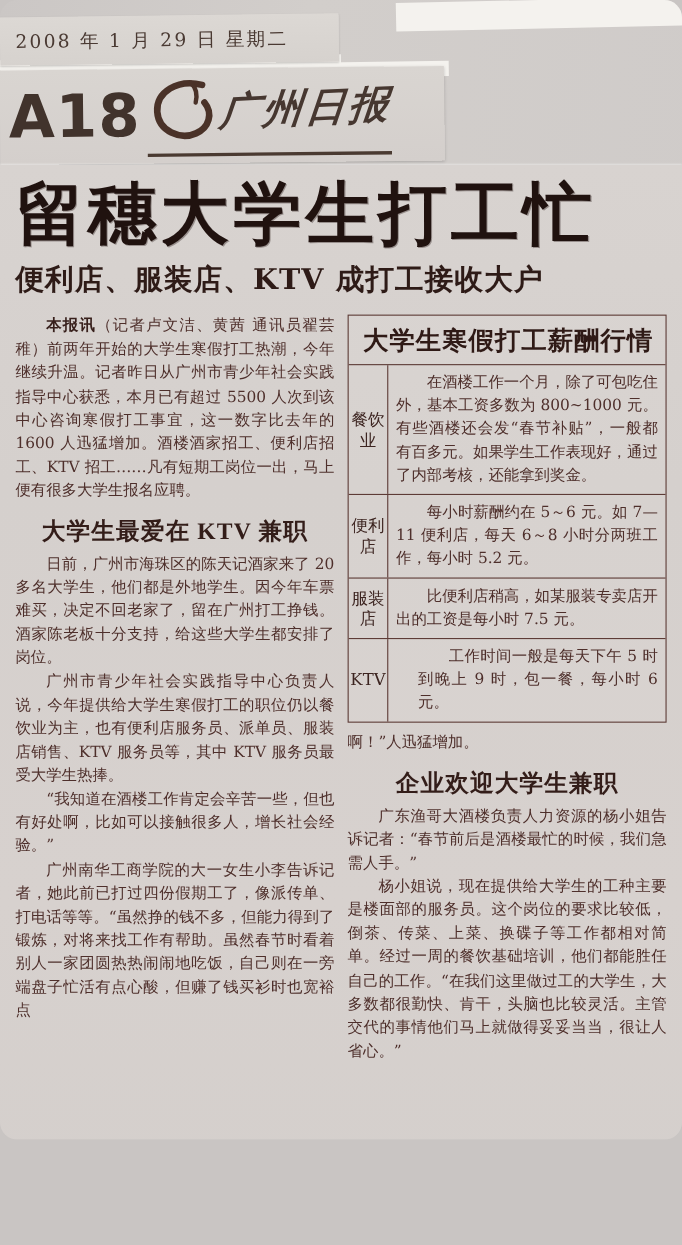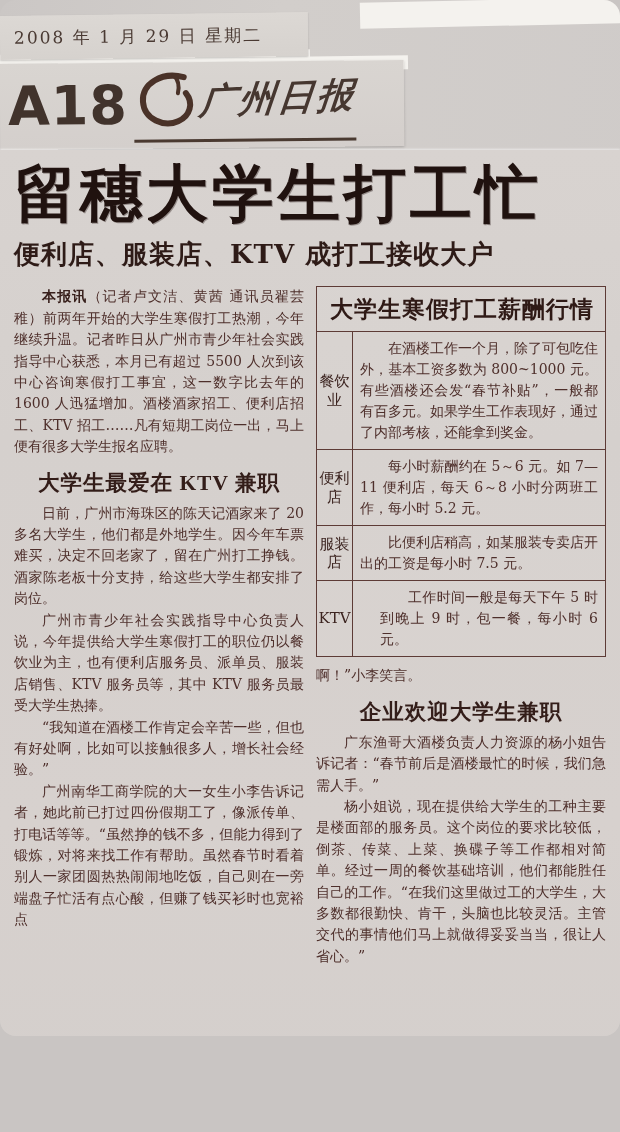--- a/index.html
+++ b/index.html
@@ -178,21 +178,21 @@
             <div class="salary-cat">服装店</div>
             <div class="salary-desc">比便利店稍高，如某服装专卖店开出的工资是每小时 7.5 元。</div>
           </div>
 
           <div class="salary-row">
             <div class="salary-cat">KTV</div>
             <div class="salary-desc">工作时间一般是每天下午 5 时到晚上 9 时，包一餐，每小时 6 元。</div>
           </div>
         </div>
 
-        <p class="body-par" style="text-indent:0;">啊！”小李笑言。</p>
+        <p class="body-par" style="text-indent:0;">啊！”人迅猛增加。</p>
 
         <h3 class="sec-head">企业欢迎大学生兼职</h3>
         <p class="body-par">广东渔哥大酒楼负责人力资源的杨小姐告诉记者：“春节前后是酒楼最忙的时候，我们急需人手。”</p>
         <p class="body-par">杨小姐说，现在提供给大学生的工种主要是楼面部的服务员。这个岗位的要求比较低，倒茶、传菜、上菜、换碟子等工作都相对简单。经过一周的餐饮基础培训，他们都能胜任自己的工作。“在我们这里做过工的大学生，大多数都很勤快、肯干，头脑也比较灵活。主管交代的事情他们马上就做得妥妥当当，很让人省心。”</p>
       </div>
 
     </div>
   </div>
 
 </div>

